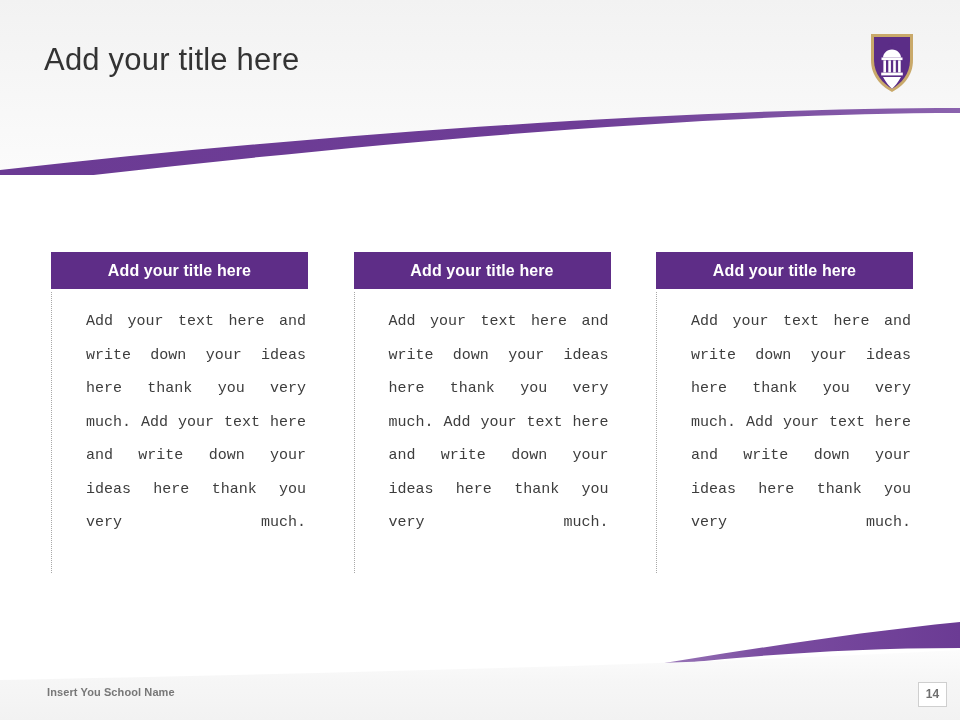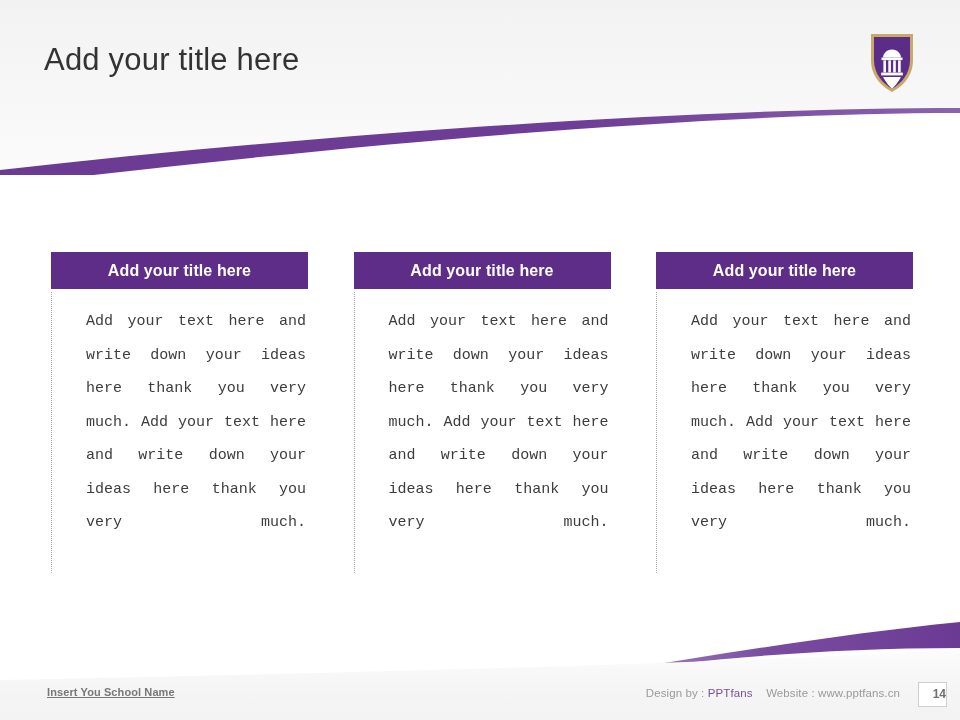--- a/index.html
+++ b/index.html
@@ -102,42 +102,41 @@
   }
   .footer-left {
     position: absolute;
     left: 47px;
     top: 686px;
     font-size: 11px;
     font-weight: bold;
     color: #777777;
     letter-spacing: 0.1px;
     white-space: nowrap;
-    text-decoration: underline;
   }
   .footer-right {
     position: absolute;
     right: 60px;
     top: 687px;
     font-size: 11.5px;
     color: #9a9a9a;
     white-space: nowrap;
     letter-spacing: 0.1px;
   }
   .footer-right .brand { color: #7a4fa3; }
   .footer-right .sep { display: inline-block; width: 7px; }
 
   .page-num {
     position: absolute;
     right: 13px;
     top: 682px;
     width: 27px;
     height: 23px;
     line-height: 23px;
-    text-align: right;
+    text-align: center;
     border: 1px solid #cfcfcf;
     background: #ffffff;
     color: #6f6f6f;
     font-size: 12px;
     font-weight: bold;
   }
 </style>
 </head>
 <body>
 
@@ -232,23 +231,16 @@
       </defs>
 
       <path d="M960,2 L960,28 C820,28 700,40 610,52 C720,34 840,14 960,2 Z" fill="url(#swooshGrad2)"></path>
 
       <path d="M0,60 C300,54 650,46 960,30 L960,100 L0,100 Z" fill="url(#ftrGrad)"></path>
     </svg>
   </div>
 
   <div class="footer-left">Insert You School Name</div>
 
-  <div class="footer-right">
-    <span>Design by :</span>
-    <span class="brand">PPTfans</span>
-    <span class="sep"></span>
-    <span>Website :</span>
-    <span>www.pptfans.cn</span>
-  </div>
 
   <div class="page-num">14</div>
 
 </div>
 
 </body></html>

